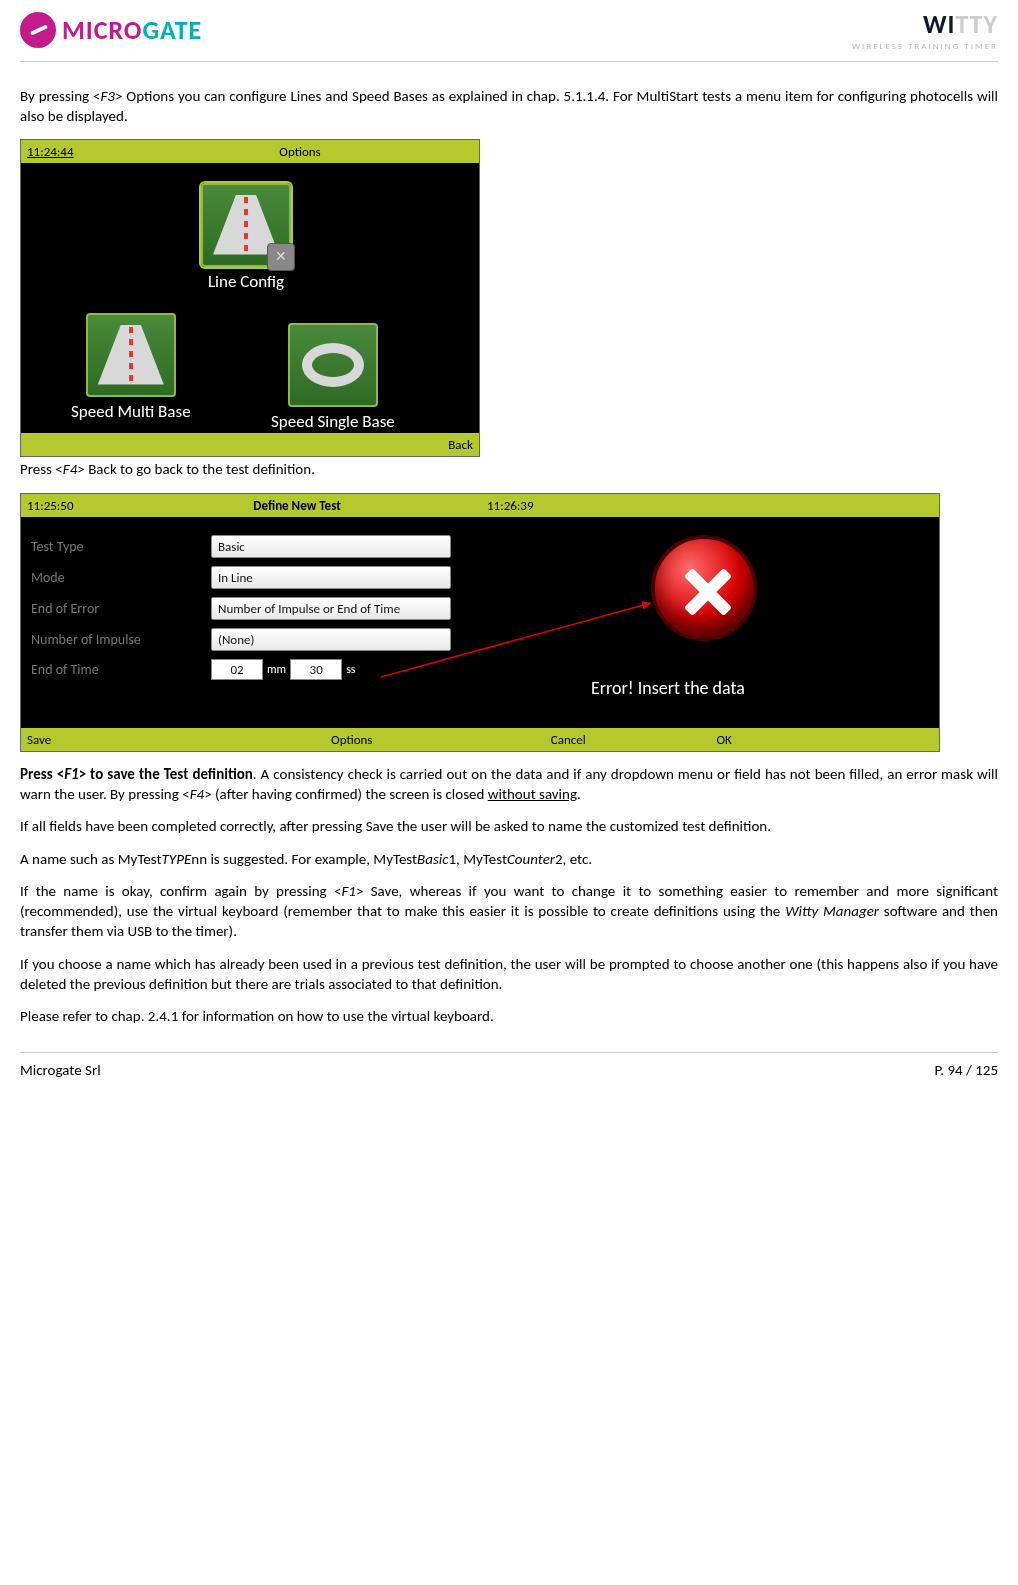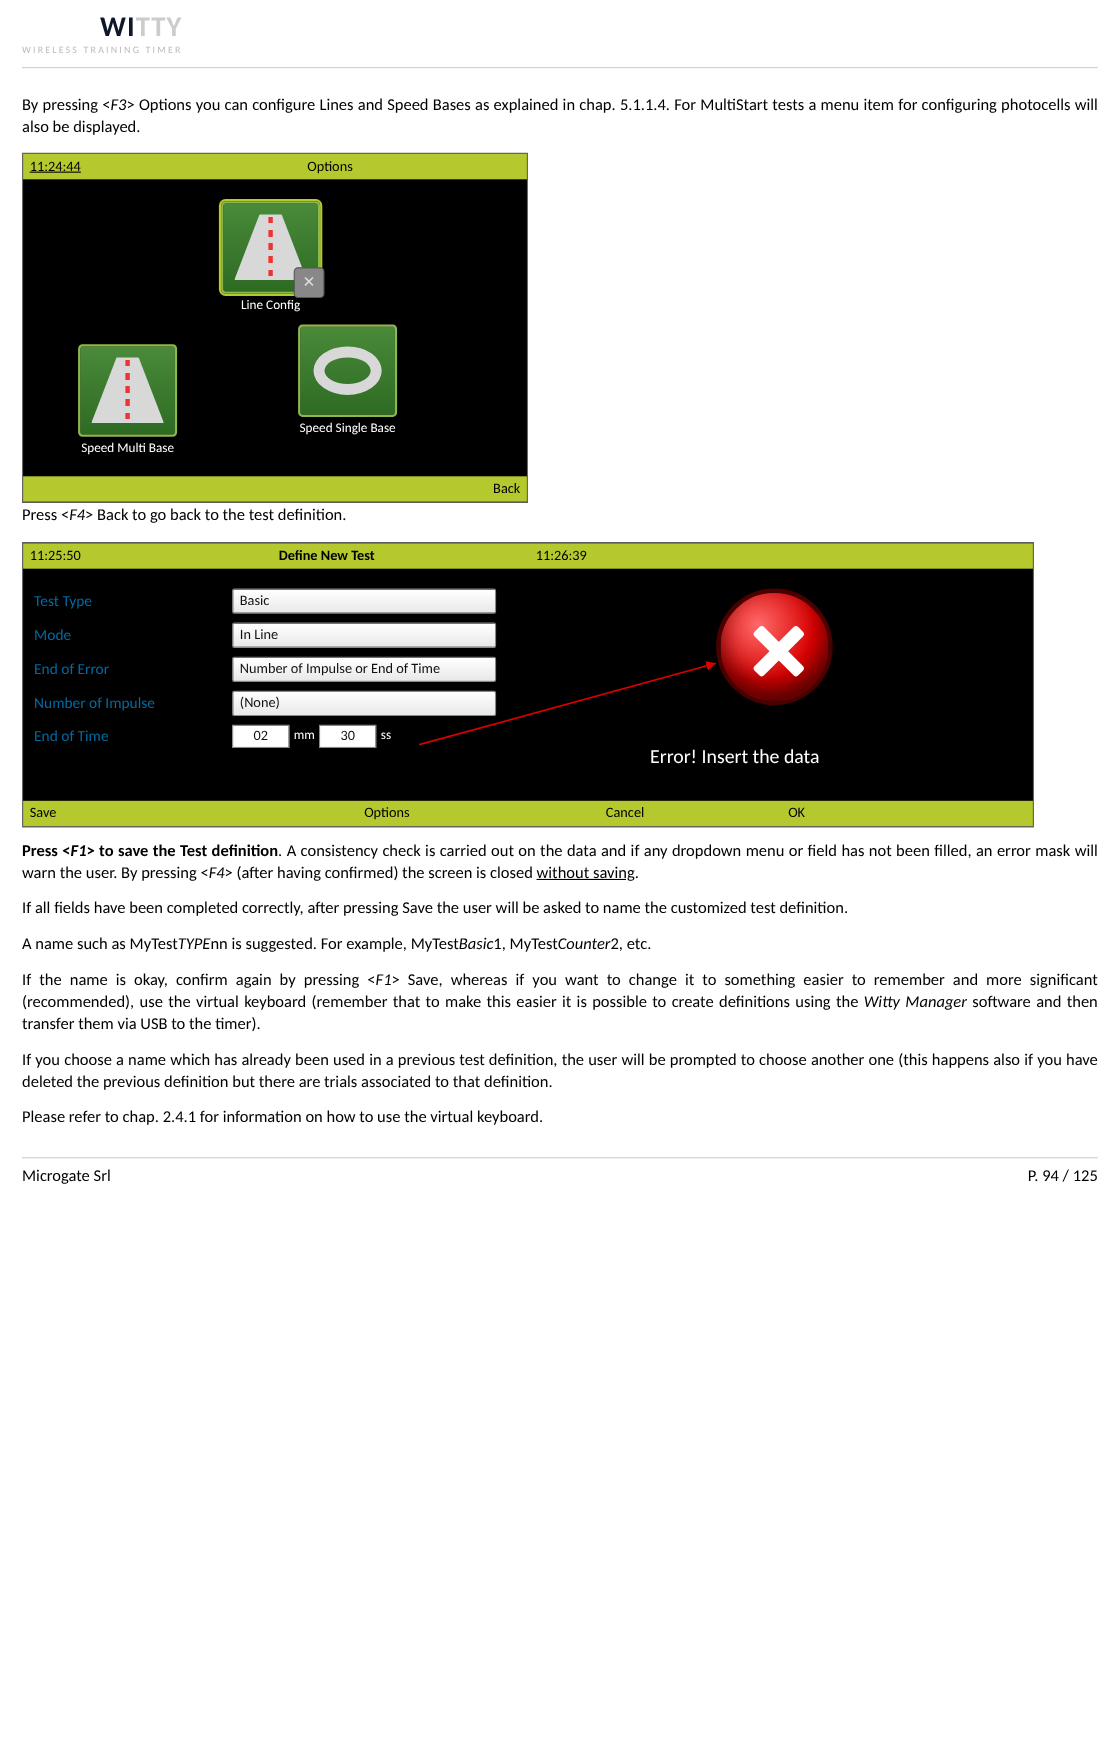--- a/index.html
+++ b/index.html
@@ -27,55 +27,61 @@
   .topbar .title { flex: 1; text-align: center; }
   .opt-body { height: 270px; position: relative; }
   .tile { position: absolute; text-align: center; }
   .tile-icon { width: 90px; height: 84px; background: linear-gradient(to bottom, #4a8a3a, #2d6b23); border: 2px solid #8db84c; border-radius: 4px; position: relative; margin: 0 auto; }
   .tile-icon.sel { box-shadow: 0 0 0 2px #b5c92e; }
   .tile-road::before { content: ""; position: absolute; left: 10px; right: 10px; top: 10px; bottom: 10px; background: #d8d8d8; clip-path: polygon(35% 0, 65% 0, 100% 100%, 0 100%); }
   .tile-road::after { content: ""; position: absolute; left: 48%; top: 12px; width: 4px; height: 60px; background: repeating-linear-gradient(#e33 0 6px, transparent 6px 12px); }
   .tile-oval::before { content: ""; position: absolute; left: 12px; right: 12px; top: 18px; bottom: 18px; border: 10px solid #d8d8d8; border-radius: 50%/50%; }
   .tile-wrench { position: absolute; right: -6px; bottom: -6px; width: 28px; height: 28px; background: #888; border-radius: 4px; border: 1px solid #555; }
   .tile-wrench::after { content: "✕"; color: #ddd; font-size: 14px; position: absolute; top: 4px; left: 7px; }
-  .tile-label { color: #fff; font-size: 12px; margin-top: 4px; }
+  .tile-label { color: #fff; font-size: 17px; margin-top: 4px; }
   .btnbar { background: #b5c92e; color: #000; font-size: 13px; padding: 4px 6px; display: flex; }
   .btnbar .c1 { flex: 1; text-align: left; }
   .btnbar .c2 { flex: 1; text-align: center; }
   .btnbar .c3 { flex: 1; text-align: center; }
   .btnbar .c4 { flex: 1; text-align: right; }
 
   .screenshot2 { width: 920px; background: #000; border: 1px solid #666; margin: 14px 0 8px; position: relative; }
   .topbar2 { background: #b5c92e; color: #000; font-size: 13px; padding: 4px 6px; display: flex; }
   .topbar2 .t1 { width: 120px; }
   .topbar2 .t2 { width: 300px; text-align: center; font-weight: 600; }
   .topbar2 .t3 { flex: 1; text-align: left; padding-left: 40px; }
   .form-area { padding: 10px 10px 40px; display: flex; }
   .form-left { width: 460px; }
   .form-right { flex: 1; position: relative; }
   .form-row { display: flex; align-items: center; margin: 8px 0; }
-  .form-label { color: #0369a1; font-size: 14px; width: 180px; }
+  .form-label { color: #737373; font-size: 14px; width: 180px; }
   .form-input { background: linear-gradient(to bottom, #fff, #e8e8e8); color: #111; font-size: 13px; padding: 3px 6px; border: 1px solid #888; border-radius: 2px; }
   .fi-w { width: 240px; }
   .time-inputs { display: flex; gap: 4px; align-items: center; }
   .ti { width: 52px; background: #fff; color: #111; font-size: 13px; text-align: center; border: 1px solid #888; padding: 2px; }
   .ti-lbl { color: #fff; font-size: 12px; }
   .error-icon { width: 106px; height: 106px; border-radius: 50%; background: radial-gradient(circle at 35% 30%, #ff6a6a, #d90000 55%, #7a0000); border: 4px solid #4a0000; position: absolute; top: 8px; left: 160px; box-shadow: inset 0 -12px 20px rgba(0,0,0,0.5), 0 0 6px rgba(0,0,0,0.6); }
   .error-icon::before, .error-icon::after { content: ""; position: absolute; width: 56px; height: 12px; background: #fff; top: 47px; left: 25px; border-radius: 3px; }
   .error-icon::before { transform: rotate(45deg); }
   .error-icon::after { transform: rotate(-45deg); }
   .error-text { position: absolute; top: 150px; left: 100px; color: #fff; font-size: 18px; }
   .arrow-svg { position: absolute; top: 70px; left: -110px; }
 
   .footer { border-top: 1px solid #ccc; margin-top: 26px; padding: 8px 0 16px; display: flex; justify-content: space-between; font-size: 15px; }
 </style>
 </head>
 <body>
 
 <div class="header">
+  <div class="logo-microgate">
+    <div class="logo-circle"></div>
+    <div class="logo-text">
+      <span class="m1">MICRO</span><span class="m2">GATE</span>
+    </div>
+  </div>
   <div class="logo-witty">
     <div class="witty-main">
       <span class="w1">WI</span><span class="w2">TTY</span>
     </div>
     <div class="witty-sub">WIRELESS TRAINING TIMER</div>
   </div>
 </div>
 <hr class="hr-top">
 
 <p class="body-p">
@@ -91,21 +97,21 @@
     <div class="tile" style="top:20px; left:180px;">
       <div class="tile-icon tile-road sel">
           <div class="tile-wrench"></div>
         </div>
       <div class="tile-label">Line Config</div>
     </div>
     <div class="tile" style="top:150px; left:50px;">
       <div class="tile-icon tile-road"></div>
       <div class="tile-label">Speed Multi Base</div>
     </div>
-    <div class="tile" style="top:132px; left:250px;text-align:center;">
+    <div class="tile" style="top:160px; left:250px;text-align:center;">
       <div class="tile-icon tile-oval"></div>
       <div class="tile-label">Speed Single Base</div>
     </div>
   </div>
   <div class="btnbar">
     <div class="c1"></div>
       <div class="c2"></div>
       <div class="c3"></div>
     <div class="c4">Back</div>
   </div>

